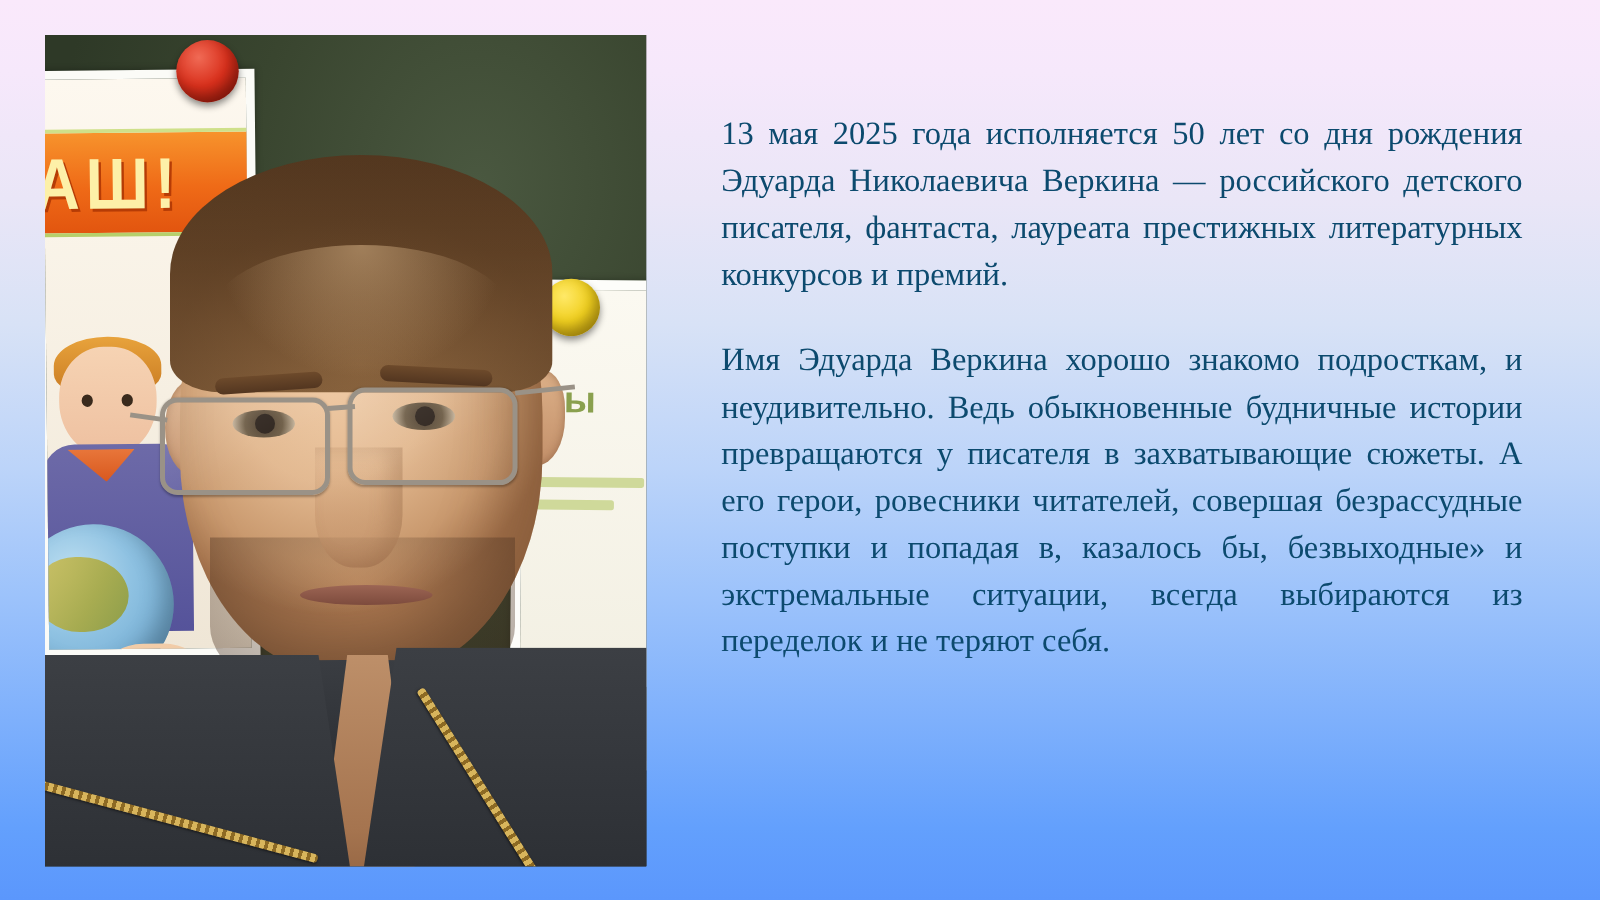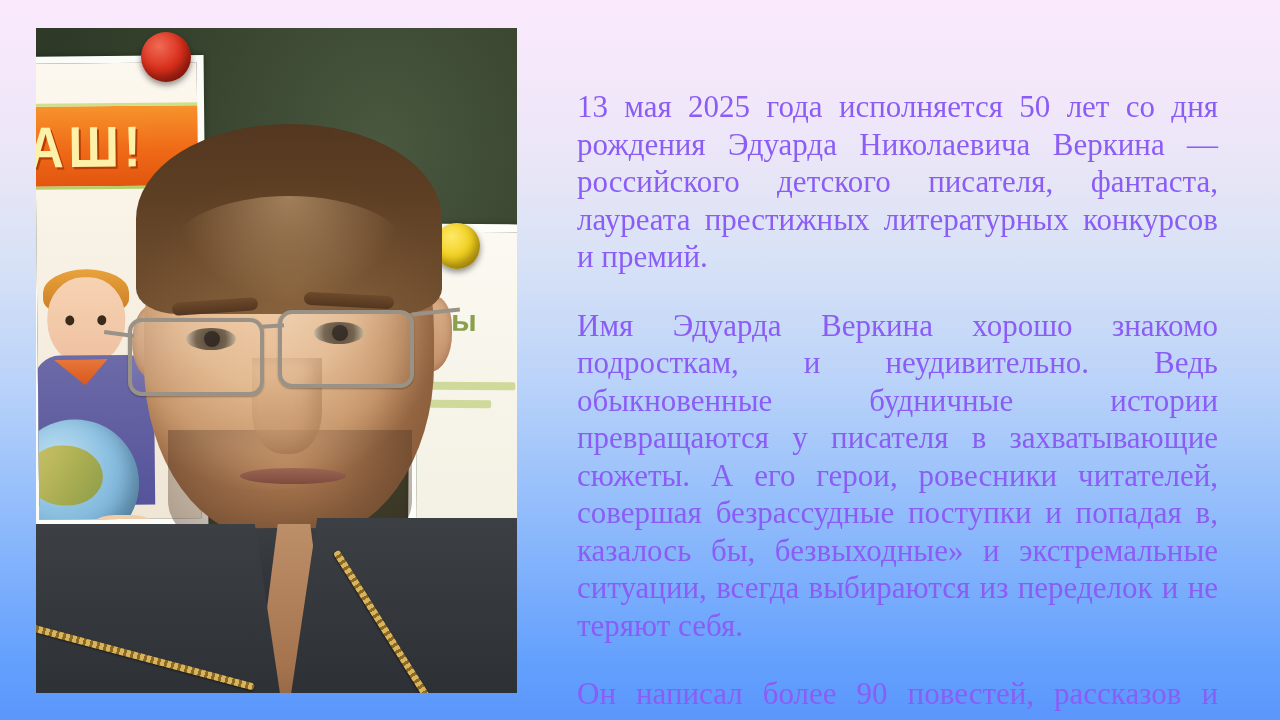--- a/index.html
+++ b/index.html
@@ -241,22 +241,22 @@
   .zip.l{ left:-8px; top:626px; width:230px; transform:rotate(15deg); }
   .zip.r{ left:300px; top:520px; width:210px; transform:rotate(58deg); transform-origin:left center; }
 
   
   .text-panel{
     position:absolute; left:577px; top:88px; width:641px;
   }
   .para{
     text-align:justify;
     text-align-last:left;
-    color:#8b5cf6;
-    font-size:31px;
+    color:#0c4a6e;
+    font-size:26px;
     line-height:37.5px;
     margin-bottom:31px;
   }
   .para:last-child{ margin-bottom:0; }
 </style>
 </head>
 <body>
 
 <div class="slide">
 
@@ -315,16 +315,15 @@
         <div class="lapel r"></div>
         <div class="zip l"></div>
         <div class="zip r"></div>
       </div>
     </div>
   </div>
 
   <div class="text-panel">
     <p class="para">13 мая 2025 года исполняется 50 лет со дня рождения Эдуарда Николаевича Веркина — российского детского писателя, фантаста, лауреата престижных литературных конкурсов и премий.</p>
     <p class="para">Имя Эдуарда Веркина хорошо знакомо подросткам, и неудивительно. Ведь обыкновенные будничные истории превращаются у писателя в захватывающие сюжеты. А его герои, ровесники читателей, совершая безрассудные поступки и попадая в, казалось бы, безвыходные» и экстремальные ситуации, всегда выбираются из переделок и не теряют себя.</p>
-    <p class="para">Он написал более 90 повестей, рассказов и романов для детей и юношества.</p>
   </div>
 
 </div>
 
 </body></html>

